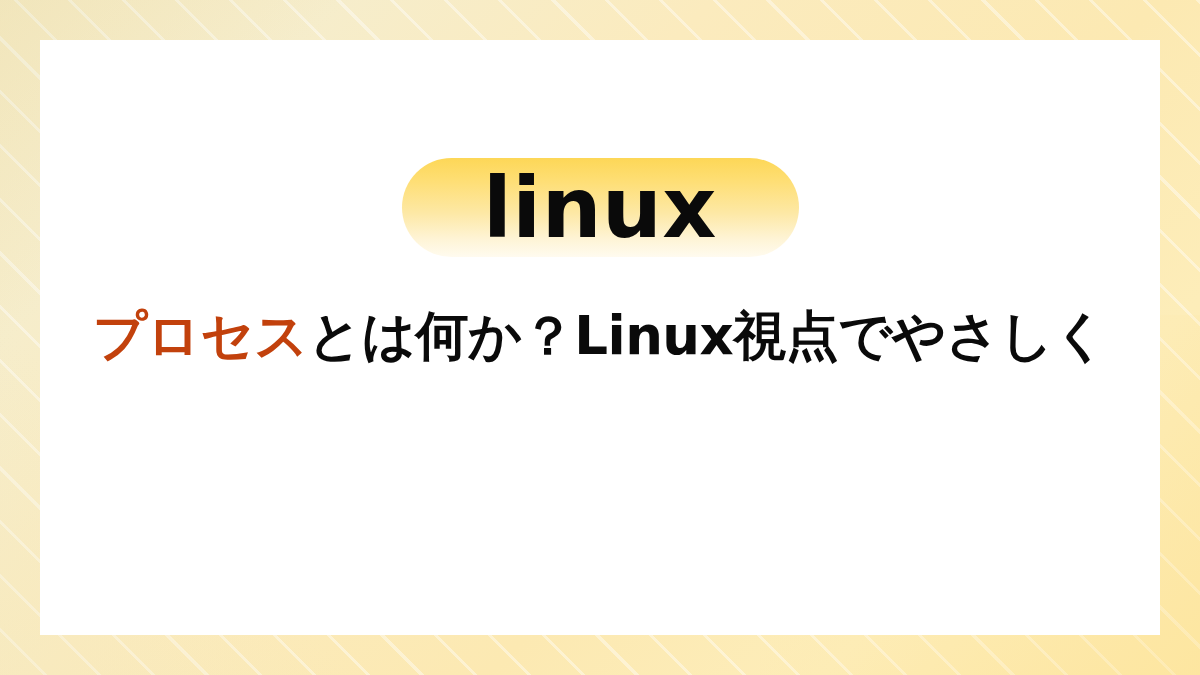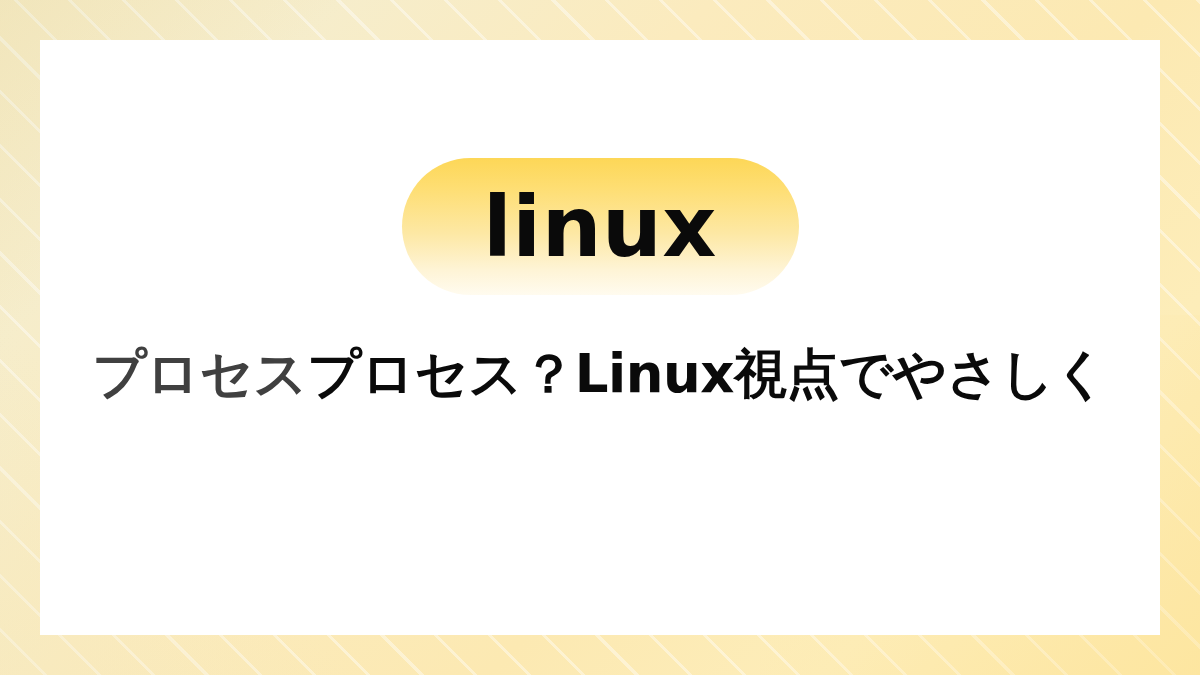--- a/index.html
+++ b/index.html
@@ -87,21 +87,21 @@
     display: flex;
     flex-direction: column;
     align-items: center;
     justify-content: flex-start;
   }
 
   
   .pill {
     margin-top: 118px;
     width: 397px;
-    height: 137px;
+    height: 99px;
     border-radius: 70px;
     background: linear-gradient(180deg, #FDD757 0%, #FEDE73 22%, #FDE8A4 55%, #FEF4D6 82%, #FFFBEF 100%);
     display: flex;
     align-items: center;
     justify-content: center;
     box-sizing: border-box;
   }
   .pill-label {
     font-family: "DejaVu Sans", "Liberation Sans", sans-serif;
     font-size: 84px;
@@ -118,21 +118,21 @@
     width: 1060px;
     text-align: center;
     font-family: "DejaVu Sans", "Liberation Sans", sans-serif;
     font-size: 53px;
     font-weight: 700;
     line-height: 1.32;
     color: #0A0A0A;
     letter-spacing: -0.5px;
   }
   .title .hl {
-    color: #404040;
+    color: #c2410c;
   }
   .title-line {
     display: block;
     white-space: nowrap;
   }
 </style>
 </head>
 <body>
 
 <div class="canvas">
@@ -143,17 +143,17 @@
   <div class="bg-wash-bl"></div>
   <div class="bg-wash-br"></div>
 
   <div class="card">
 
     <div class="pill">
       <span class="pill-label">linux</span>
     </div>
 
     <div class="title">
-      <span class="title-line"><span class="hl">プロセス</span><span>プロセス？Linux視点でやさしく</span></span>
+      <span class="title-line"><span class="hl">プロセス</span><span>とは何か？Linux視点でやさしく</span></span>
     </div>
 
   </div>
 </div>
 
 </body></html>

